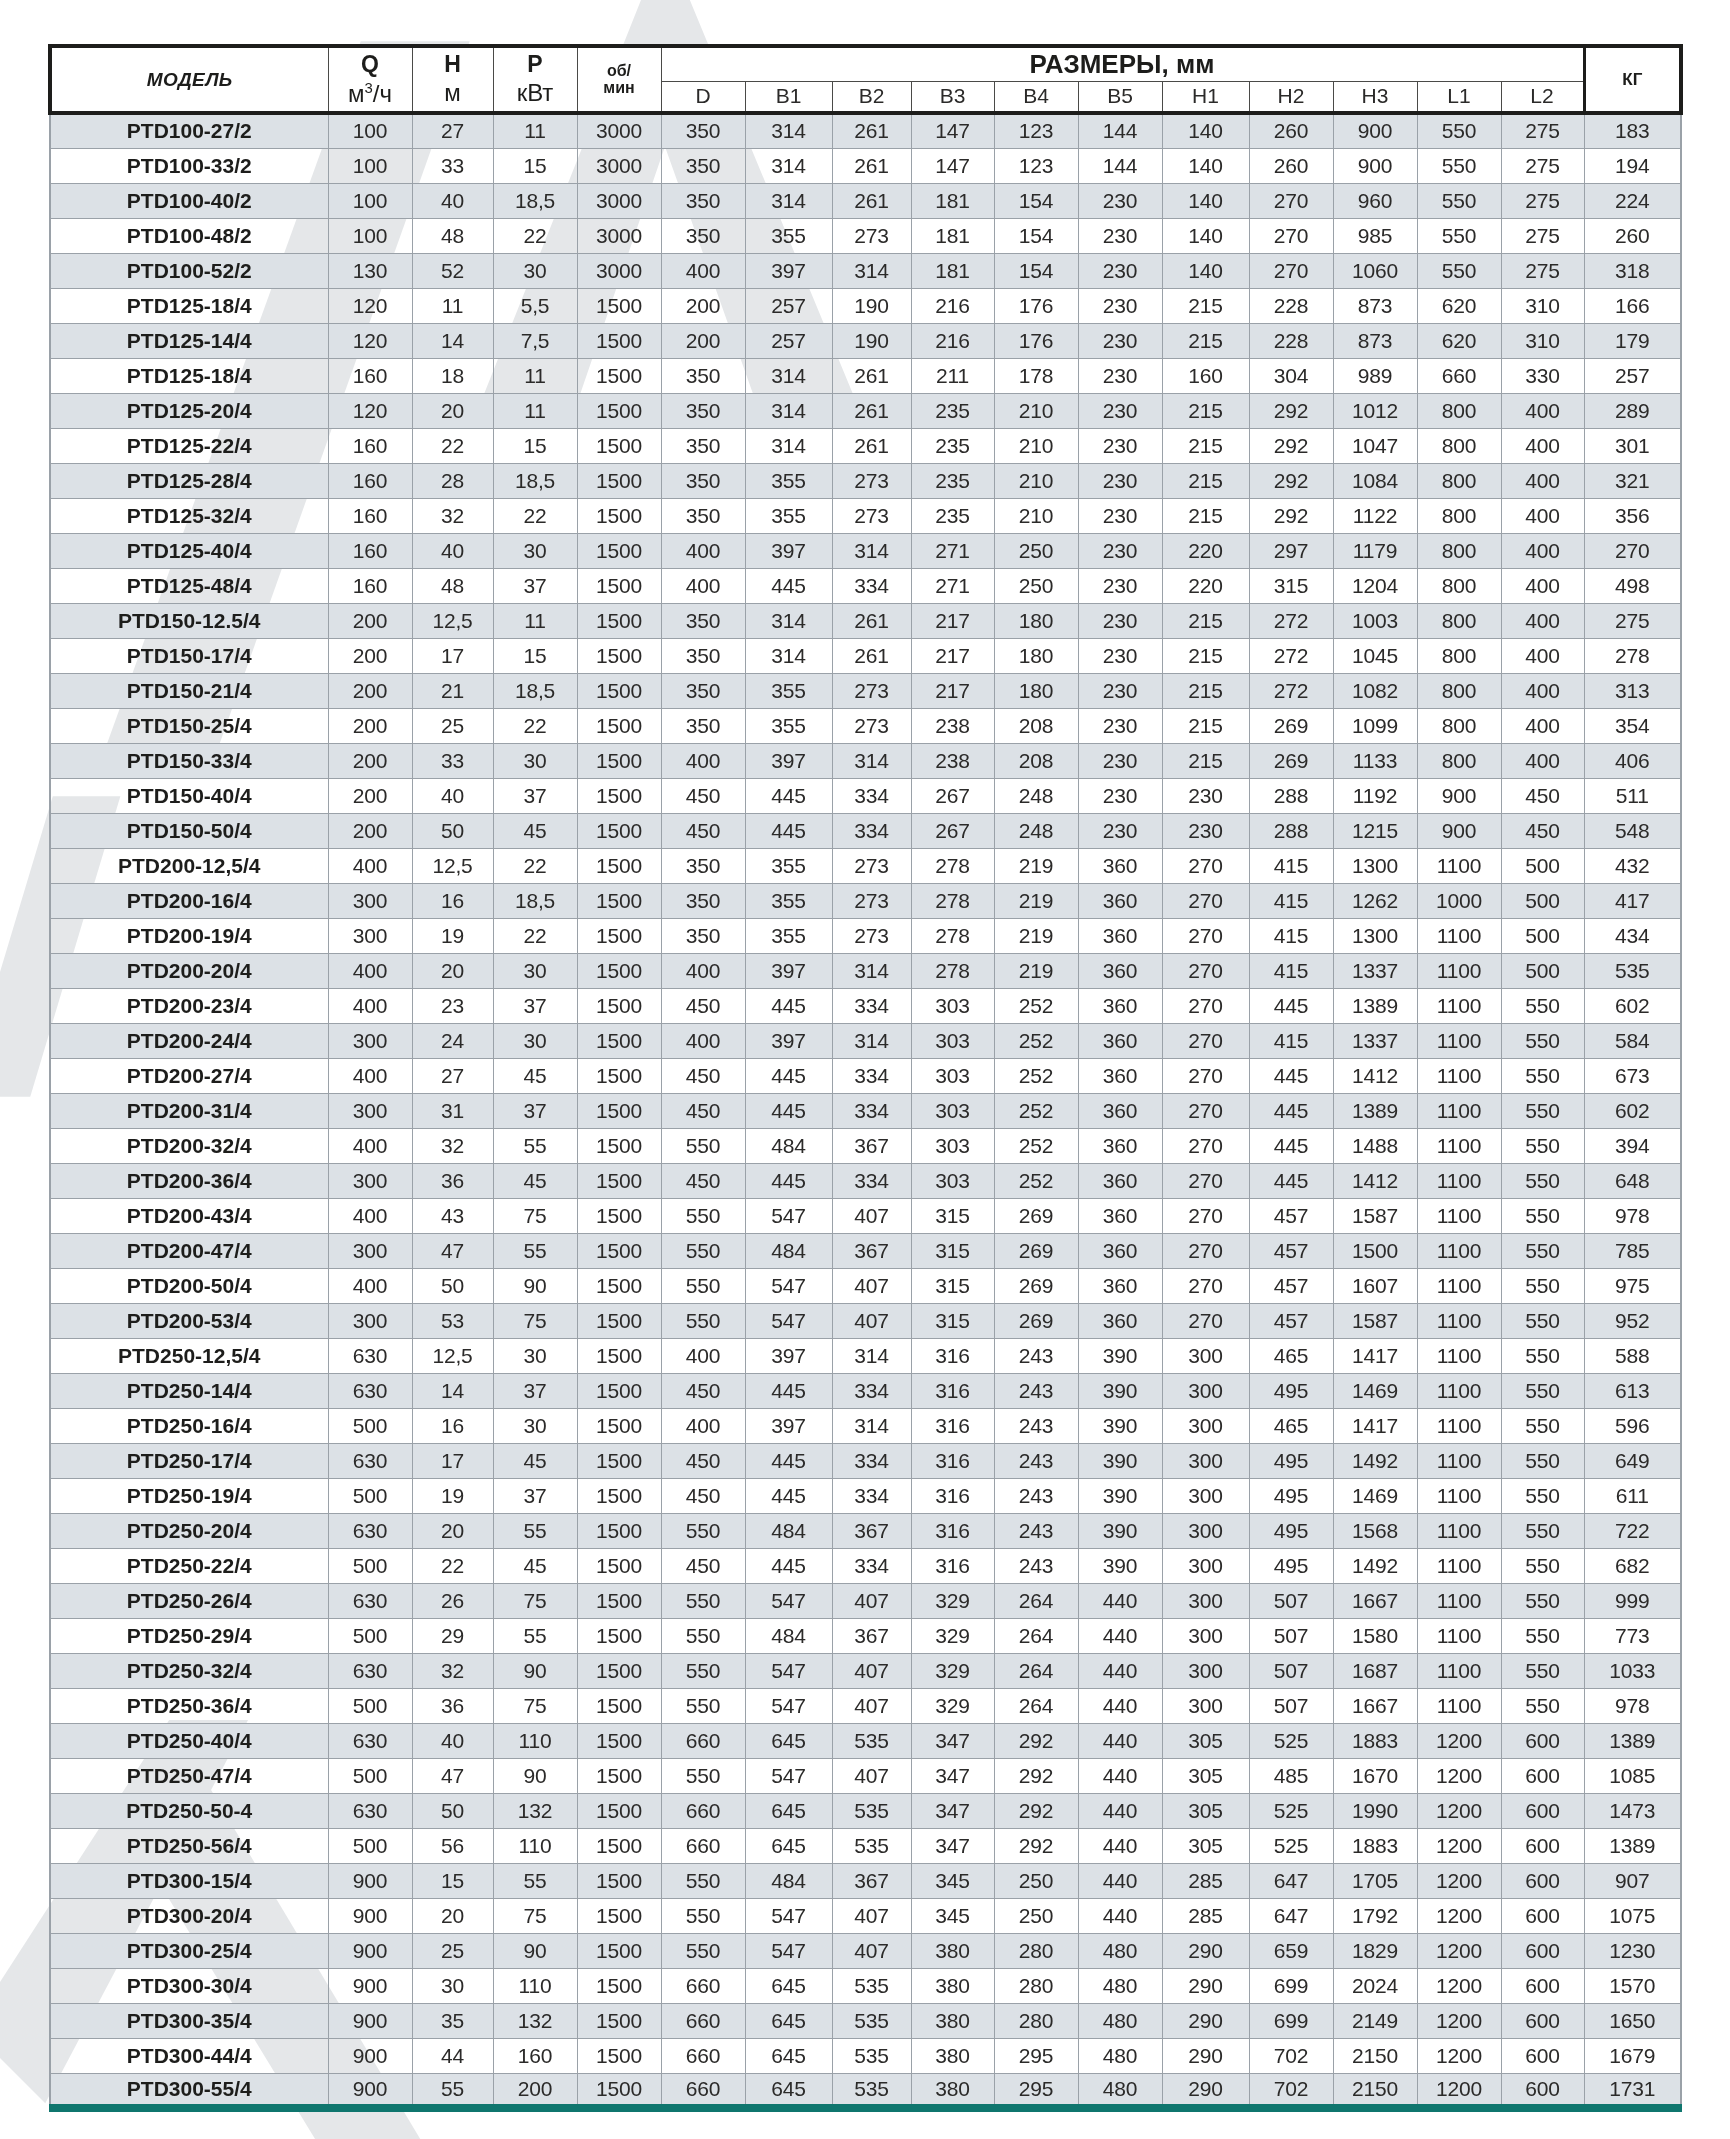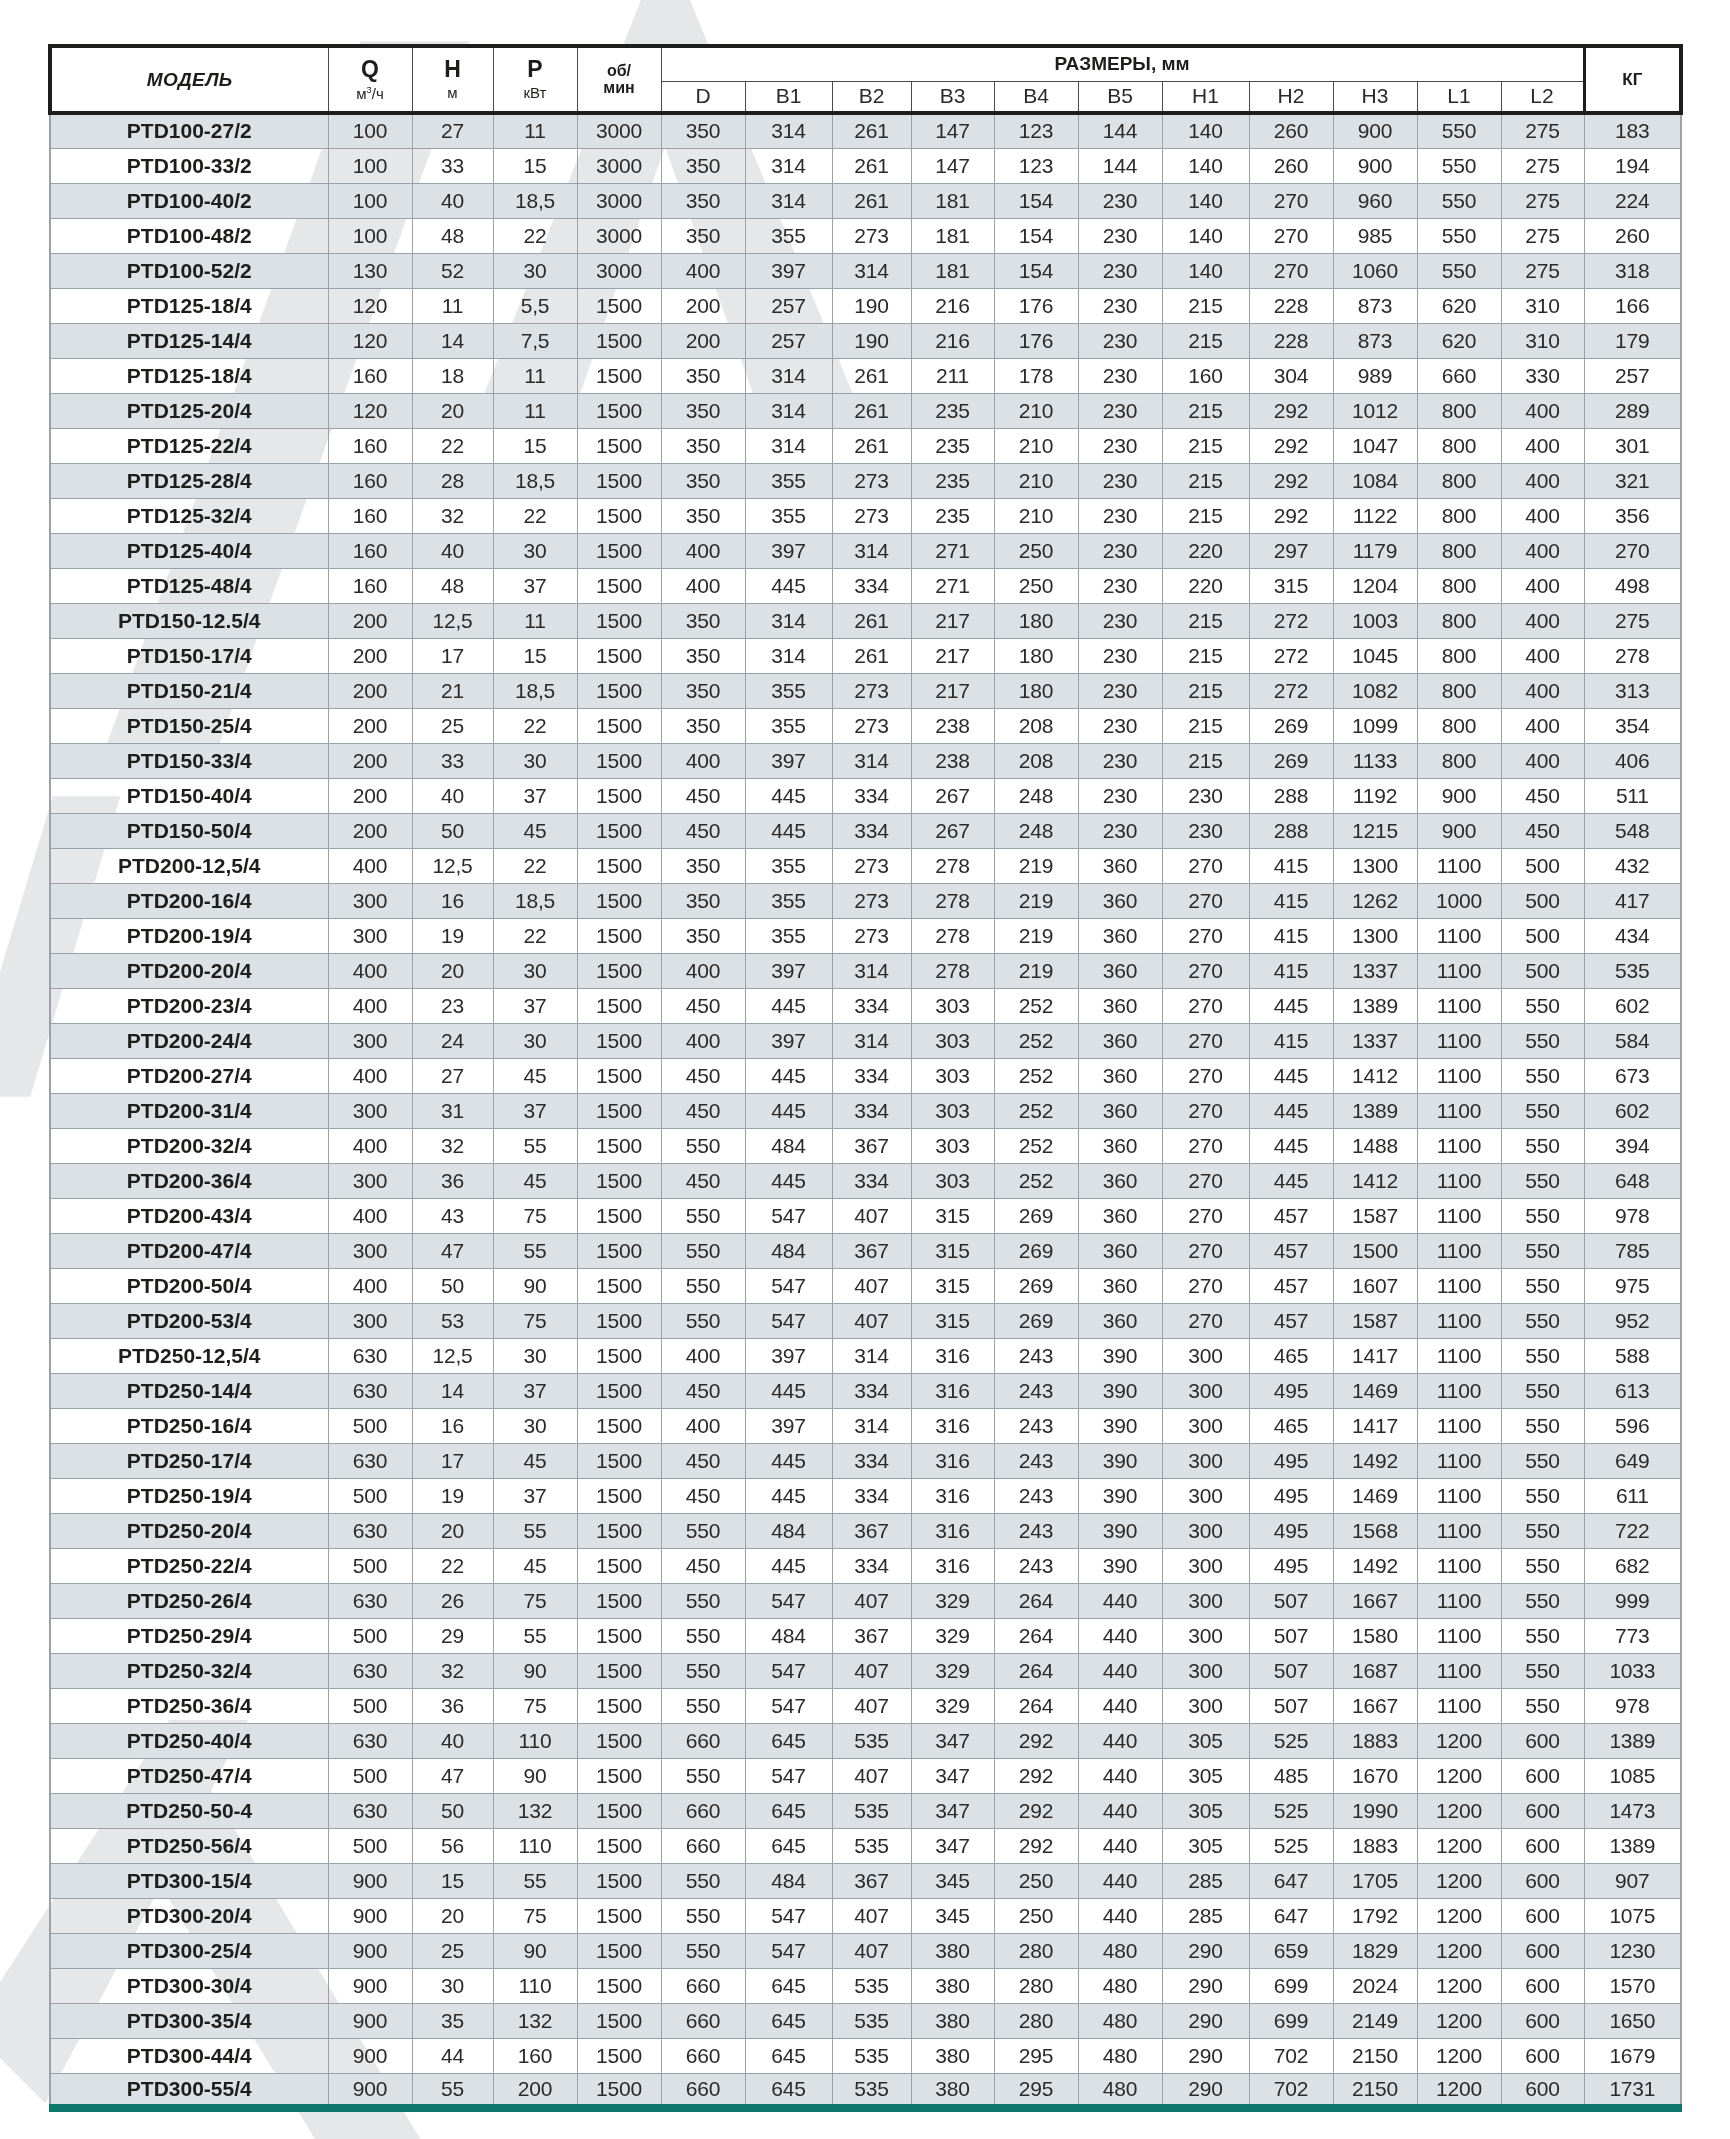--- a/index.html
+++ b/index.html
@@ -20,24 +20,24 @@
   thead th{
     background:#ffffff; border:1.5px solid var(--grid-dark);
     font-weight:bold; color:var(--frame); vertical-align:middle; text-align:center;
   }
   thead tr.head-main th{border-top:4.5px solid var(--frame); height:35px;}
   thead tr.head-sub th{height:32px; font-weight:normal; font-size:21px; color:#2b2a29;
     border-bottom:4.5px solid var(--frame);}
   th.rspan{border-bottom:4.5px solid var(--frame);}
   th.th-model{border-left:4.5px solid var(--frame); font-size:19px; letter-spacing:0.4px;font-style:italic;}
   th.th-kg{border-right:4.5px solid var(--frame); border-left:3.8px solid var(--frame); font-size:17px;}
-  th.th-dims{font-size:19px; height:35px;}
+  th.th-dims{font-size:26px; height:35px;}
   th .lbl{font-size:23px; font-weight:bold; line-height:1.05;}
   th .lbl.rpm{font-size:16px;}
-  th .unit{font-size:15px; font-weight:normal; line-height:1.1; margin-top:4px;}
+  th .unit{font-size:24px; font-weight:normal; line-height:1.1; margin-top:4px;}
   th .unit sup{font-size:0.62em;}
   tbody td{
     height:35px; border:1.5px solid var(--grid); text-align:center; vertical-align:middle;
     font-size:21px; letter-spacing:-0.2px; color:var(--text); padding:0 1.5px;
     background:transparent;
   }
   tbody tr.stripe td{background:var(--stripe);}
   tbody td.model{font-weight:bold; color:var(--frame); letter-spacing:0;text-align:center;}
   tbody tr:last-child td{border-bottom:8px solid #0f766e;}
   tbody td:first-child{border-left:2.3px solid var(--grid);}

